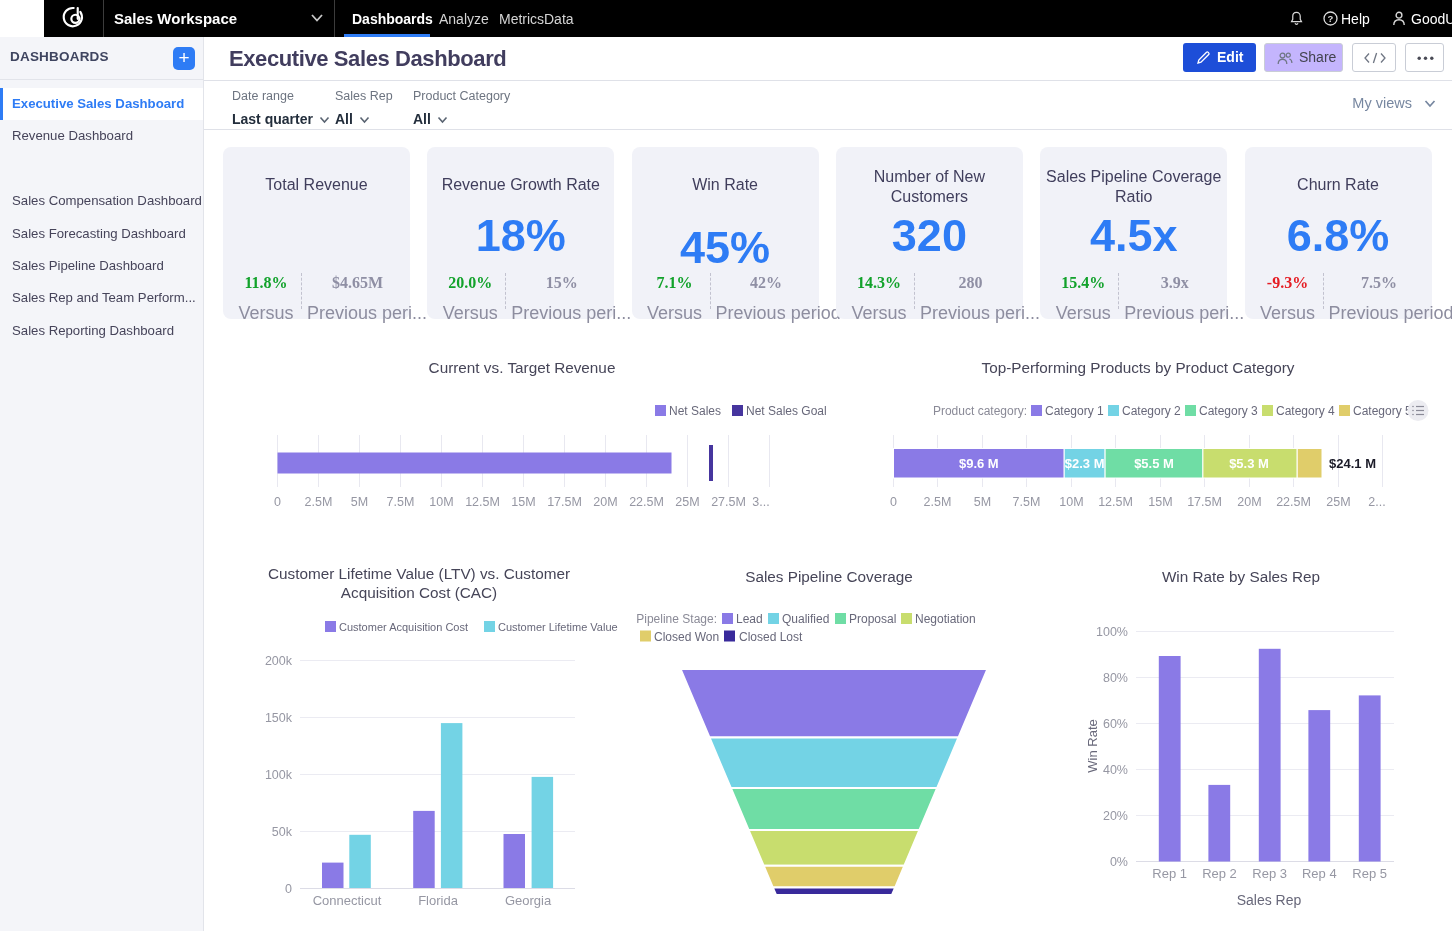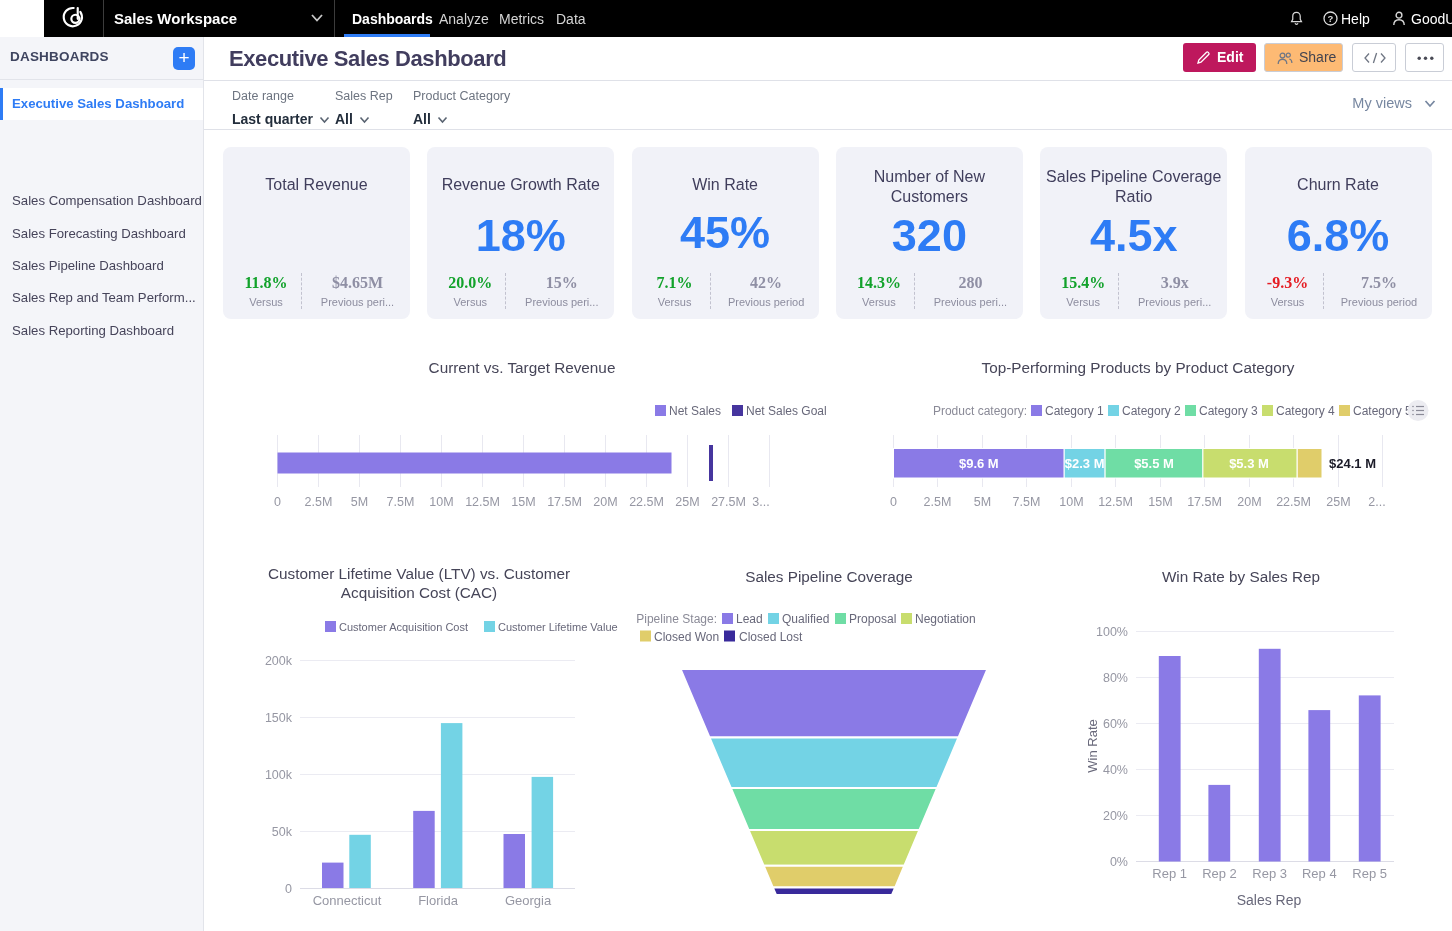--- a/index.html
+++ b/index.html
@@ -19,39 +19,39 @@
 #sidebar { position:absolute; left:0; top:37px; width:204px; height:894px; background:#f4f5f9; border-right:1px solid #e2e4ea; }
 #sb-head { position:absolute; left:0; top:0; width:203px; height:43px; border-bottom:1px solid #e2e4ea; }
 #sb-head .t { position:absolute; left:10px; top:12px; font-size:13.5px; font-weight:bold; letter-spacing:0.2px; color:#3f4560; }
 #sb-plus { position:absolute; left:173px; top:10px; width:22px; height:23px; background:#2e7cf5; border-radius:5px; color:#fff; text-align:center; line-height:21px; font-size:19px; }
 .sb-item { position:absolute; left:0; width:203px; height:32.4px; line-height:32.4px; font-size:13.2px; color:#46445a; padding-left:12px; white-space:nowrap; overflow:hidden; }
 .sb-item.sel { background:#fff; color:#2e7cf5; font-weight:bold; border-left:3px solid #2e7cf5; padding-left:9px; }
 
 #titlerow { position:absolute; left:204px; top:37px; width:1248px; height:44px; background:#fff; border-bottom:1px solid #dfe1e8; }
 #pagetitle { position:absolute; left:25px; top:9px; font-size:22px; font-weight:bold; letter-spacing:-0.4px; color:#413d5e; }
 .btn { position:absolute; top:6px; height:29px; border-radius:3px; font-size:14px; }
-#btn-edit { left:1183px; width:73px; background:#be185d; color:#fff; font-weight:bold; }
-#btn-share { left:1264px; width:79px; background:#fdba74; border:1px solid #c9cdd6; color:#42434f; }
+#btn-edit { left:1183px; width:73px; background:#1d4ed8; color:#fff; font-weight:bold; }
+#btn-share { left:1264px; width:79px; background:#c4b5fd; border:1px solid #c9cdd6; color:#42434f; }
 #btn-code { left:1352px; width:44px; background:#fff; border:1px solid #c9cdd6; color:#6f7683; }
 #btn-dots { left:1405px; width:39px; background:#fff; border:1px solid #c9cdd6; color:#6f7683; }
 
 #filterrow { position:absolute; left:204px; top:81px; width:1248px; height:49px; background:#fff; border-bottom:1px solid #dfe1e8; }
 .flt { position:absolute; top:8px; }
 .flt .lab { font-size:12.5px; color:#6d7480; margin-bottom:8px; }
 .flt .val { font-size:14px; font-weight:bold; color:#232e3c; }
 #myviews { position:absolute; right:16px; top:14px; font-size:14.5px; color:#7787a0; }
 
 .kpi { position:absolute; top:147px; width:187px; height:172px; background:#f1f2f8; border-radius:8px; }
 .kpi .ttl { position:absolute; left:2px; right:2px; top:26px; text-align:center; font-size:16px; color:#403e5c; line-height:19.5px; }
 .kpi .num { position:absolute; left:0; width:100%; top:210px; text-align:center; font-size:45px; font-weight:bold; color:#2e7cf5; }
 .kpi .sub { position:absolute; left:0; top:124px; width:100%; height:46px; }
 .kpi .subl { position:absolute; left:3px; width:80px; text-align:center; }
 .kpi .subr { position:absolute; left:84px; width:101px; text-align:center; }
 .kpi .v1 { font-size:16px; line-height:18px; padding-top:3px; font-weight:bold; white-space:nowrap;font-family:Liberation Serif, serif; }
-.kpi .v2 { font-size:11px; line-height:14px; color:#8d8d9f; margin-top:3px; white-space:nowrap; }
+.kpi .v2 { font-size:18px; line-height:14px; color:#8d8d9f; margin-top:14px; white-space:nowrap; }
 .kpi .sep { position:absolute; left:78px; top:2px; height:36px; border-left:1px dashed #c2c2cf; }
 .green { color:#12a22b; } .red { color:#e51c23; } .grayv { color:#8f8fa4; }
 svg text { font-family:"Liberation Sans", sans-serif; }
 </style>
 </head>
 <body>
 <div id="root">
 
   <div id="topbar">
     <svg class="abs" style="left:15px;top:3px" width="32" height="32" viewBox="0 0 34 34">
@@ -63,21 +63,21 @@
     </svg>
     <div class="vdiv" style="left:59px"></div>
     <div class="vdiv" style="left:290px"></div>
     <div id="ws">Sales Workspace</div>
     <svg class="abs" style="left:266px;top:13px" width="14" height="10" viewBox="0 0 14 10">
         <path d="M2 2 L7 7.5 L12 2" stroke="#c8c8c8" stroke-width="1.8" fill="none"></path>
       </svg>
     <div class="navitem active" style="left:308px">Dashboards</div>
     <div class="navitem" style="left:395px">Analyze</div>
     <div class="navitem" style="left:455px">Metrics</div>
-    <div class="navitem" style="left:512px">Data</div>
+    <div class="navitem" style="left:500px">Data</div>
     <div id="navline"></div>
 
     <svg class="abs" style="left:1246px;top:11px" width="13" height="15" viewBox="0 0 15 17">
       <path d="M7.5 1.5 C4.7 1.5 3.2 3.6 3.2 6 L3.2 9.5 L1.8 12 L13.2 12 L11.8 9.5 L11.8 6 C11.8 3.6 10.3 1.5 7.5 1.5 Z" fill="none" stroke="#d9d9d9" stroke-width="1.4"></path>
       <path d="M5.8 14 A1.8 1.8 0 0 0 9.2 14" fill="none" stroke="#d9d9d9" stroke-width="1.4"></path>
     </svg>
     <svg class="abs" style="left:1279px;top:11px" width="15" height="15" viewBox="0 0 15 15">
       <circle cx="7.5" cy="7.5" r="6.5" fill="none" stroke="#dcdcdc" stroke-width="1.3"></circle>
       <text x="7.5" y="11" text-anchor="middle" font-size="9.5" fill="#dcdcdc" font-weight="bold">?</text>
     </svg>
@@ -91,20 +91,21 @@
         <path d="M1.5 1.5 L6.5 6.8 L11.5 1.5" stroke="#c8c8c8" stroke-width="1.8" fill="none"></path>
       </svg>
   </div>
 
   <div id="sidebar">
     <div id="sb-head">
       <div class="t">DASHBOARDS</div>
       <div id="sb-plus">+</div>
     </div>
     <div class="sb-item sel" style="top:51px">Executive Sales Dashboard</div>
+    <div class="sb-item" style="top:83.4px">Revenue Dashboard</div>
     <div class="sb-item" style="top:148.2px">Sales Compensation Dashboard</div>
     <div class="sb-item" style="top:180.6px">Sales Forecasting Dashboard</div>
     <div class="sb-item" style="top:213px">Sales Pipeline Dashboard</div>
     <div class="sb-item" style="top:245.4px">Sales Rep and Team Perform...</div>
     <div class="sb-item" style="top:277.8px">Sales Reporting Dashboard</div>
   </div>
 
   <div id="titlerow">
     <div id="pagetitle">Executive Sales Dashboard</div>
   </div>
@@ -186,21 +187,21 @@
         </div>
     <div class="sep"></div>
     <div class="subr">
           <div class="v1 grayv">15%</div>
           <div class="v2">Previous peri...</div>
         </div>
       </div>
   </div>
   <div class="kpi" style="left:631.6px">
     <div class="ttl" style="top:28px">Win Rate</div>
-    <div class="num" style="top:60px">45%</div>
+    <div class="num" style="top:75px">45%</div>
     <div class="sub">
         <div class="subl">
           <div class="v1 green">7.1%</div>
           <div class="v2">Versus</div>
         </div>
     <div class="sep"></div>
     <div class="subr">
           <div class="v1 grayv">42%</div>
           <div class="v2">Previous period</div>
         </div>

